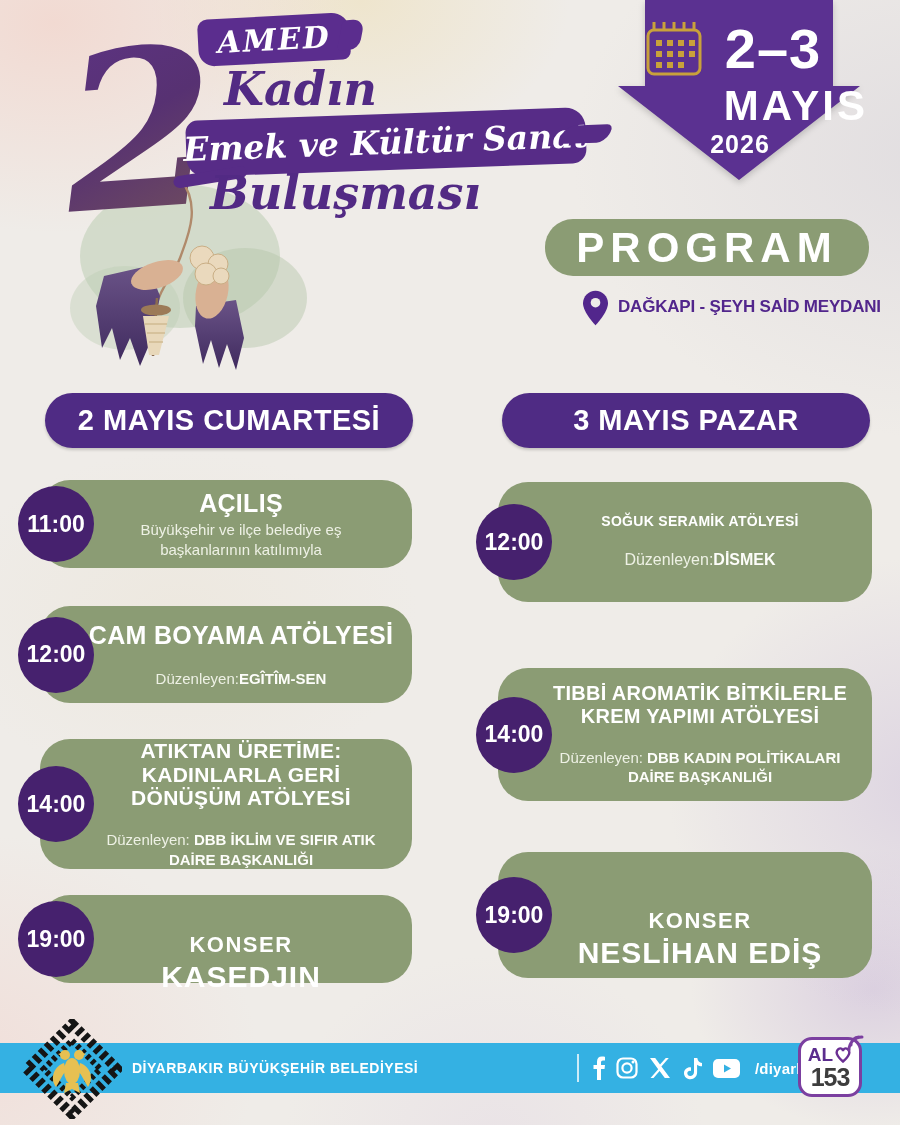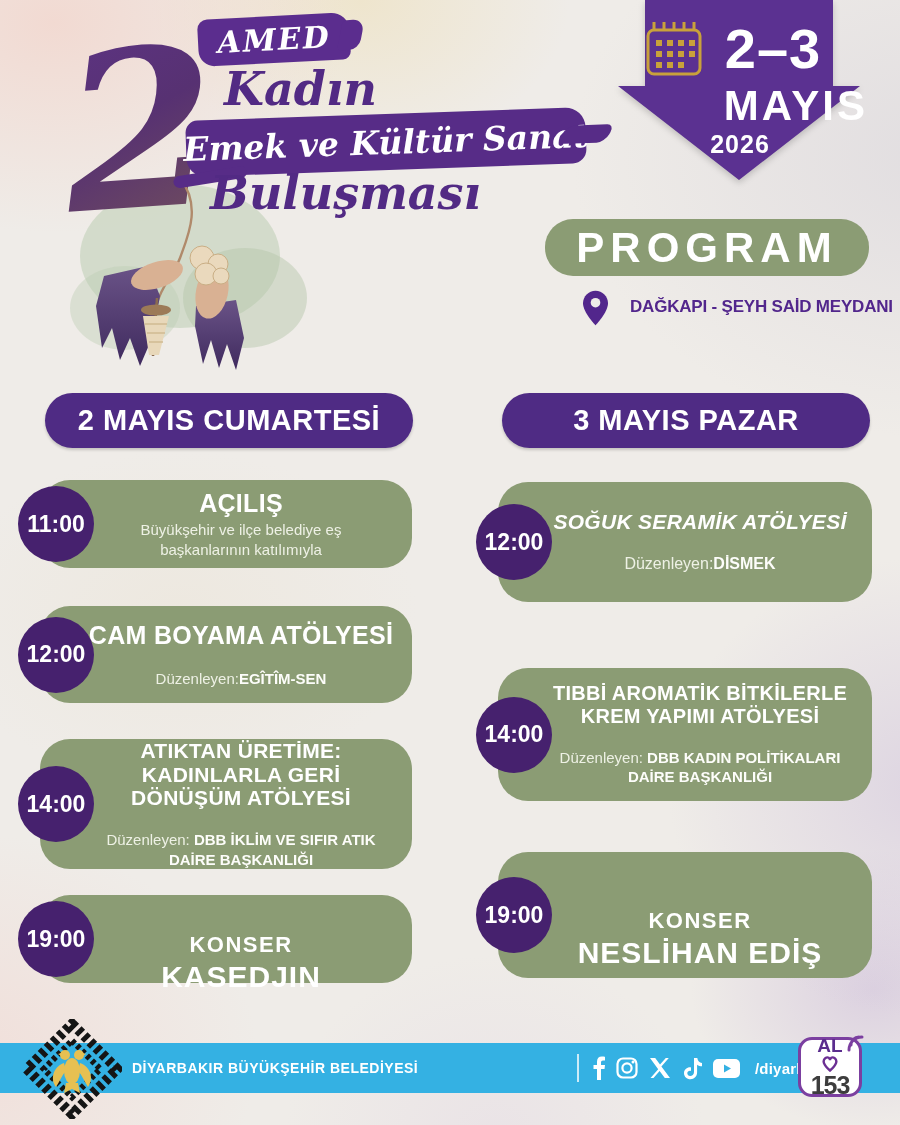--- a/index.html
+++ b/index.html
@@ -40,52 +40,52 @@
   .ribbon{left:612px;top:0;width:256px;height:192px;}
   .ribbon svg{position:absolute;left:0;top:0;}
   .rib-days{left:96px;top:16px;width:130px;text-align:center;color:#fff;font-weight:bold;font-size:56px;letter-spacing:1px;}
   .rib-month{left:0;top:82px;width:256px;text-align:right;color:#fff;font-weight:bold;font-size:42px;letter-spacing:3px;}
   .rib-year{left:0;top:130px;width:256px;text-align:center;color:#fff;font-weight:bold;font-size:25px;letter-spacing:1px;}
   
   .program-pill{left:545px;top:219px;width:324px;height:57px;background:#8b9c74;border-radius:28px;
     display:flex;align-items:center;justify-content:center;color:#fff;font-weight:bold;
     font-size:42px;letter-spacing:6px;}
   .loc-row{left:583px;top:290px;display:flex;align-items:flex-start;gap:10px;}
-  .loc-text{color:#52268c;font-weight:bold;font-size:17px;letter-spacing:-0.2px;margin-top:7px;white-space:nowrap;margin-left:12px;}
+  .loc-text{color:#52268c;font-weight:bold;font-size:17px;letter-spacing:-0.2px;margin-top:7px;white-space:nowrap;}
   
   .day-pill{height:55px;background:#4f2b84;border-radius:28px;display:flex;align-items:center;
     justify-content:center;color:#fff;font-weight:bold;font-size:29px;letter-spacing:.5px;
     box-shadow:0 2px 3px rgba(0,0,0,.18);}
   
   .card{position:absolute;background:#8b9c74;border-radius:30px;box-sizing:border-box;
     display:flex;flex-direction:column;justify-content:center;align-items:center;text-align:center;
     padding:8px 16px 8px 46px;}
   .time-badge{position:absolute;left:-22px;top:50%;transform:translateY(-50%);
     width:76px;height:76px;border-radius:50%;background:#46216e;color:#fff;font-weight:bold;
     font-size:23px;display:flex;align-items:center;justify-content:center;}
   .ctitle{color:#fff;font-weight:bold;font-size:25px;line-height:1.14;letter-spacing:.3px;}
-  .ctitle.md{font-size:21px;font-style:italic;}
+  .ctitle.md{font-size:14px;}
   .ctitle.sm{font-size:21px;}
   .ctitle.xs{font-size:20px;}
   .ctitle.konser{font-size:22px;letter-spacing:1.5px;margin-top:48px;}
   .cdesc{color:#eef1e5;font-size:15px;line-height:1.3;margin-top:3px;max-width:285px;}
   .org{color:#eef1e5;font-size:15px;line-height:1.3;margin-top:20px;max-width:300px;text-align:center;}
   .org .oname{font-weight:bold;color:#fdfdfa;}
   .artist{color:#fff;font-weight:bold;font-size:30px;letter-spacing:1px;margin-top:3px;}
   
   .footer-bar{left:0;top:1043px;width:900px;height:50px;background:#34b1e3;}
   .muni{left:132px;top:1043px;height:50px;display:flex;align-items:center;color:#fff;
     font-weight:bold;font-size:14px;letter-spacing:.5px;white-space:nowrap;}
   .fdiv{left:577px;top:1054px;width:2px;height:28px;background:rgba(255,255,255,.75);}
   .social-row{left:592px;top:1043px;height:50px;display:flex;align-items:center;gap:11px;}
   .handle{color:#fff;font-size:15px;font-weight:bold;letter-spacing:.2px;margin-left:4px;}
   .alo-badge{left:798px;top:1037px;width:64px;height:60px;background:#fff;border:3px solid #7b3fa0;
     border-radius:14px;box-sizing:border-box;display:flex;flex-direction:column;align-items:center;
     justify-content:center;line-height:1;}
-  .alo-top{display:flex;align-items:center;color:#5b2d8e;font-weight:bold;font-size:19px;letter-spacing:0;flex-direction:column;}
+  .alo-top{display:flex;align-items:center;color:#5b2d8e;font-weight:bold;font-size:19px;letter-spacing:0;}
   .alo-num{color:#3d3d3d;font-weight:bold;font-size:25px;letter-spacing:-1px;margin-top:1px;}
   .waves{position:absolute;right:-10px;top:-11px;}
 </style>
 </head>
 <body>
 
 <div class="poster">
 
   <svg class="abs" style="left:30px;top:8px;" width="330" height="375" viewBox="0 0 330 375">
     <defs>

